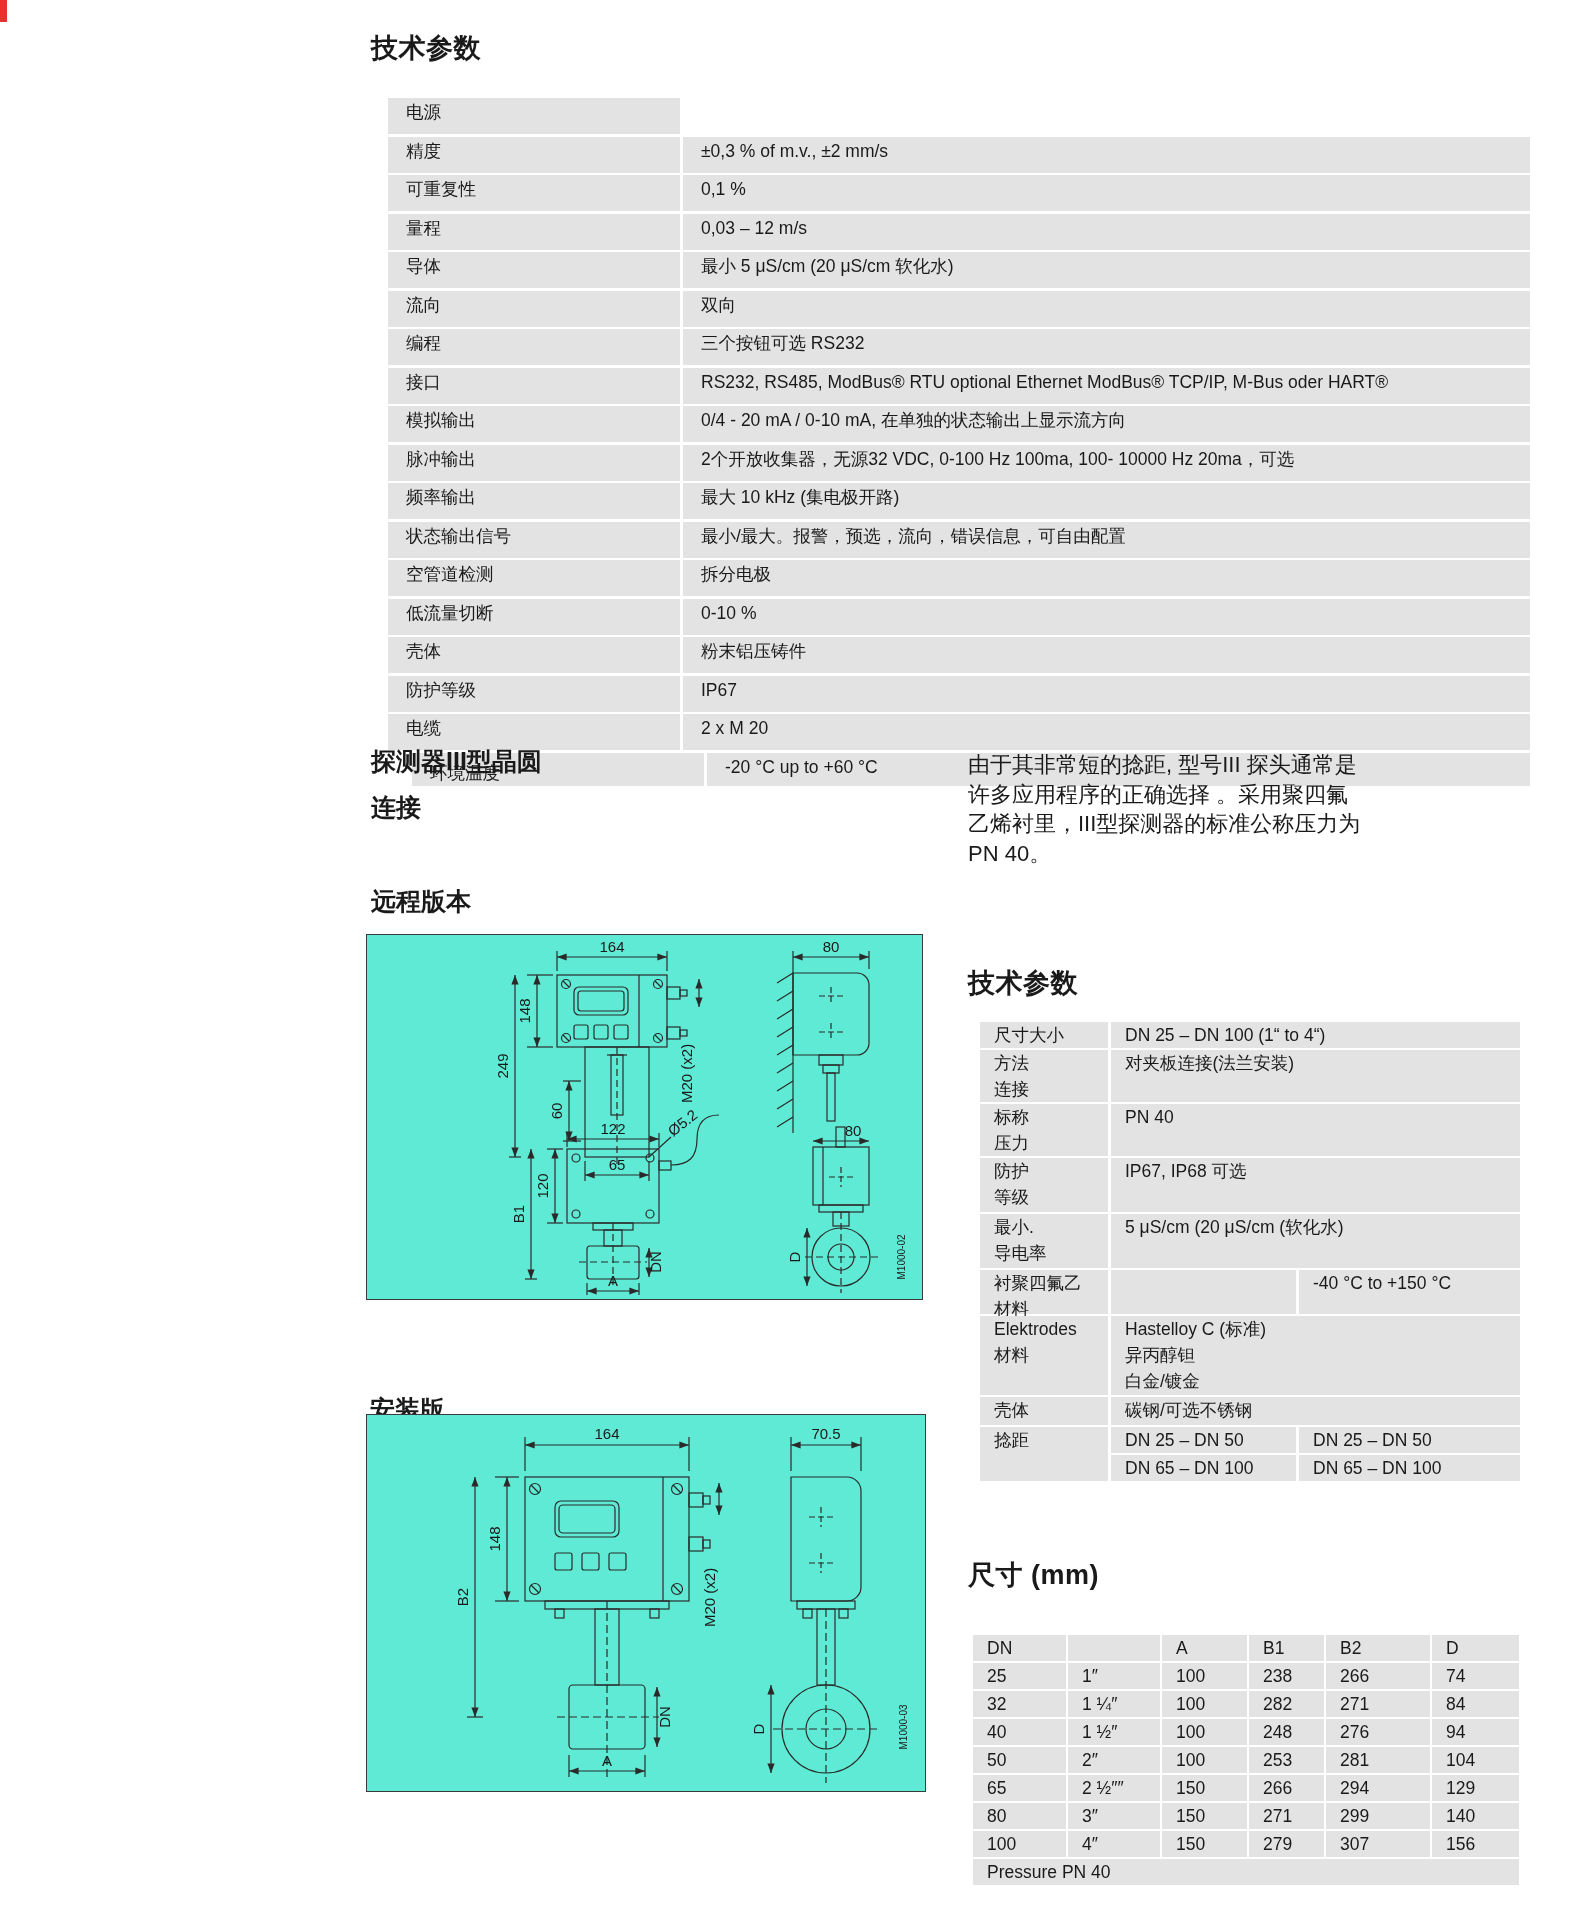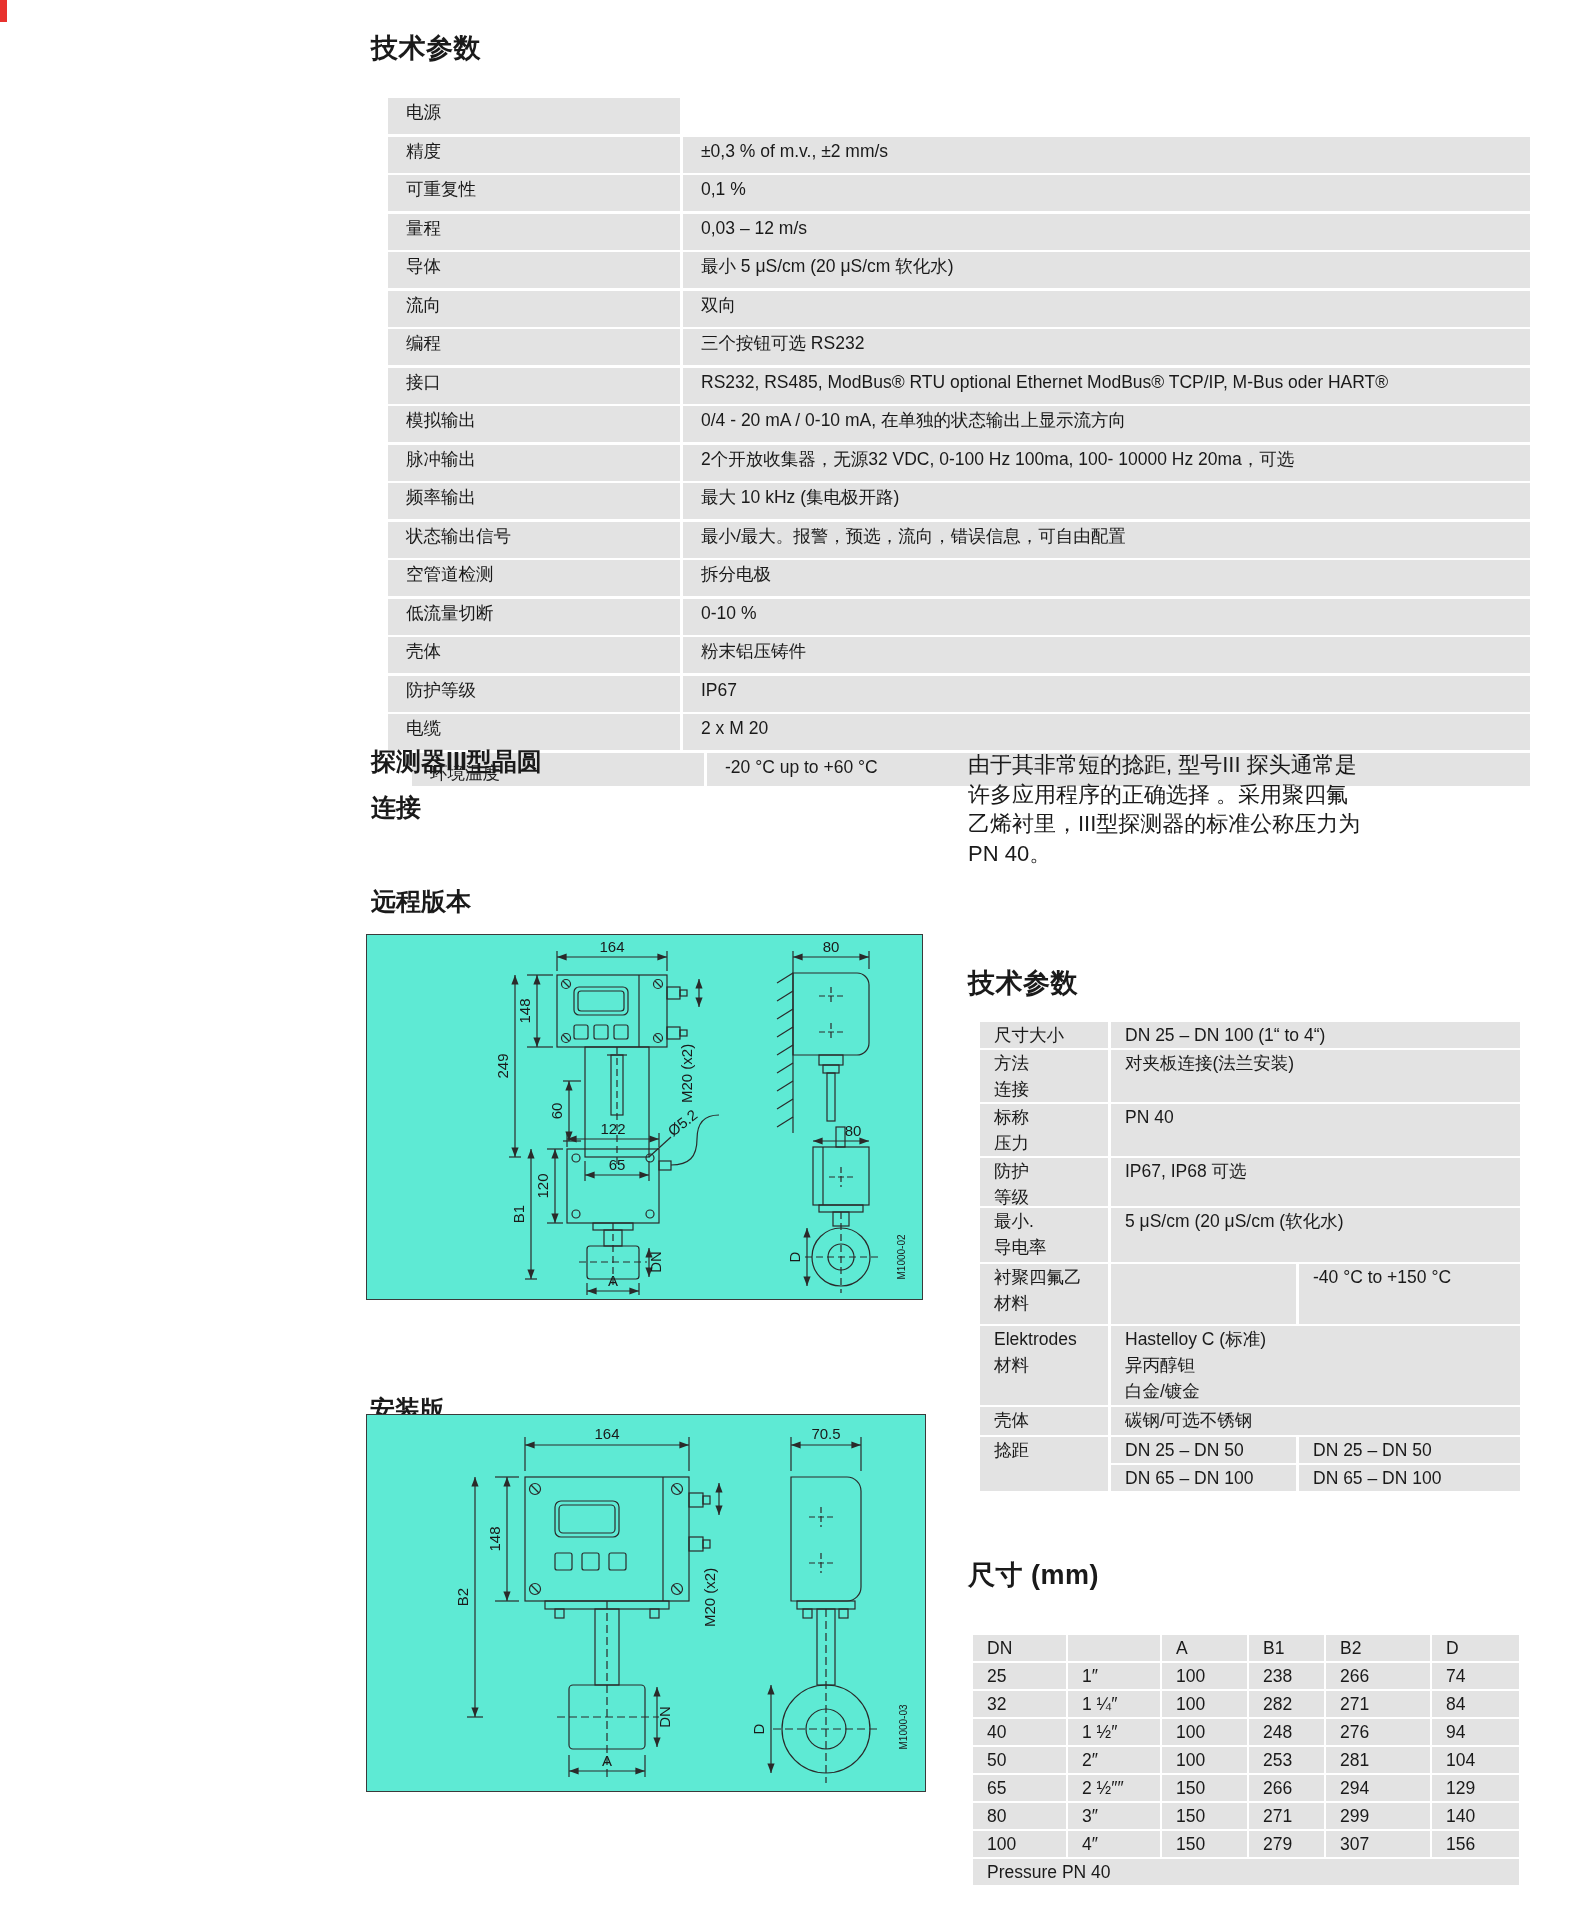--- a/index.html
+++ b/index.html
@@ -370,31 +370,31 @@
     <div class="drow2" style="height:52px;">
         <div class="dl">方法
 连接</div>
         <div class="dv">对夹板连接(法兰安装)</div>
       </div>
     <div class="drow2" style="height:52px;">
         <div class="dl">标称
 压力</div>
         <div class="dv">PN 40</div>
       </div>
-    <div class="drow2" style="height:48px;border-radius:12px;">
+    <div class="drow2" style="height:54px;border-radius:12px;">
         <div class="dl">防护
 等级</div>
         <div class="dv">IP67, IP68 可选</div>
       </div>
     <div class="drow2" style="height:54px;">
         <div class="dl">最小.
 导电率</div>
         <div class="dv">5 μS/cm (20 μS/cm (软化水)</div>
       </div>
-    <div class="drow2" style="height:60px;">
+    <div class="drow2" style="height:44px;">
       <div class="dl">衬聚四氟乙
 材料</div>
       <div class="split">
         <div class="sub" style="flex:1;">
           <div class="c1" style="height:100%;"></div>
           <div class="c2" style="height:100%;">-40 °C to +150 °C</div>
         </div>
       </div>
     </div>
     <div class="drow2" style="height:79px;">

